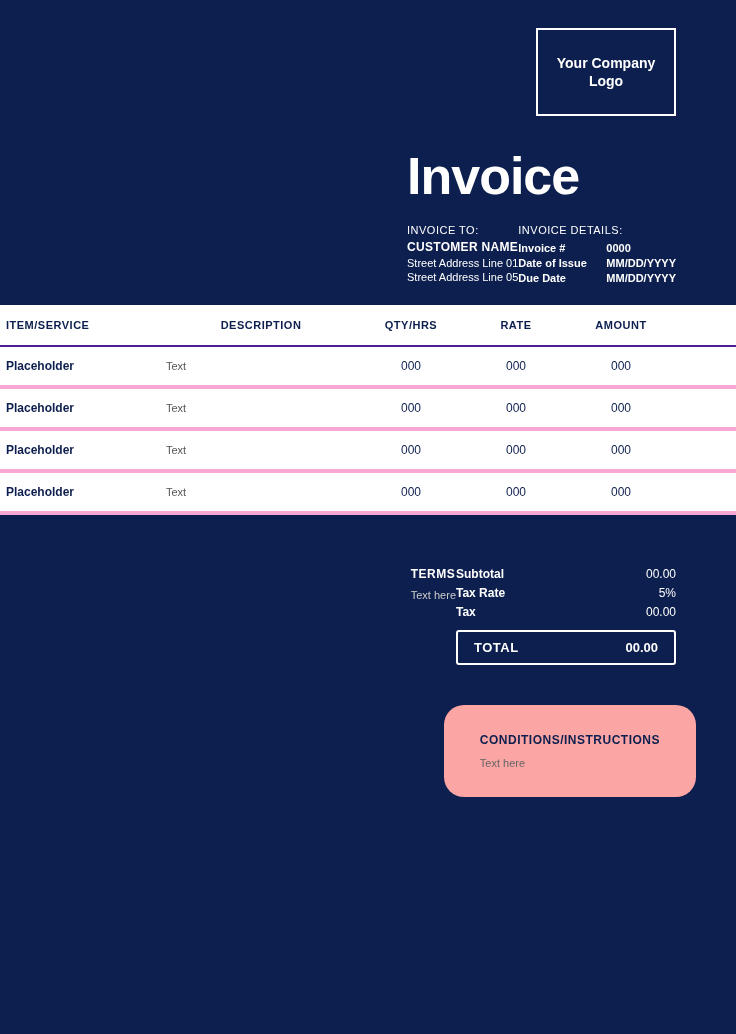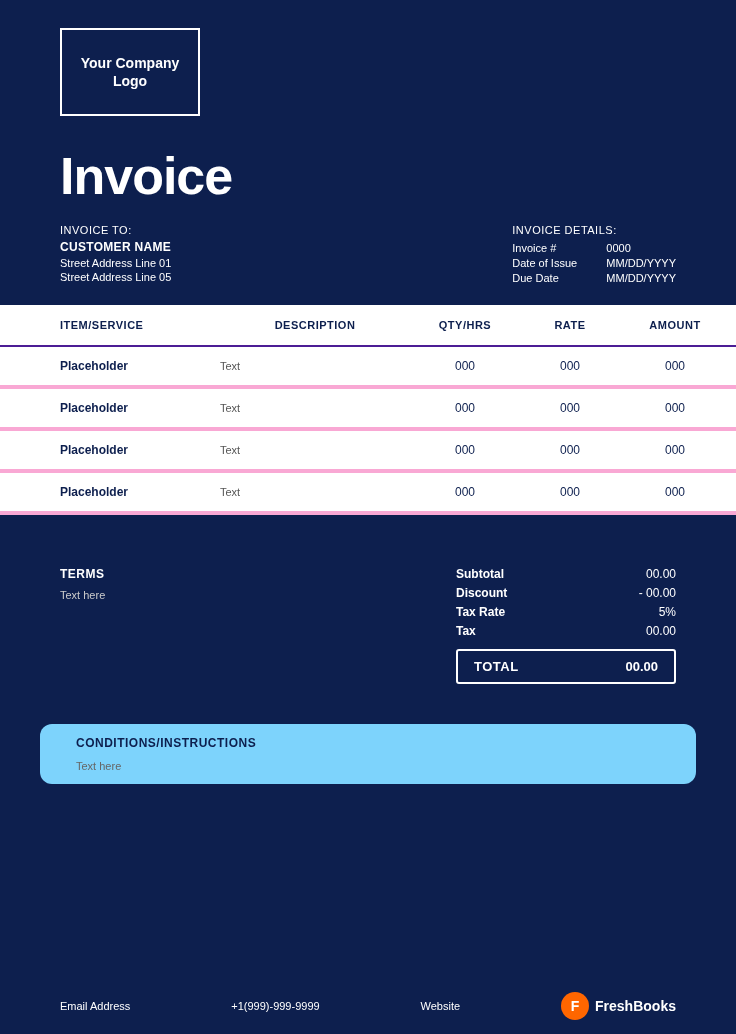--- a/index.html
+++ b/index.html
@@ -10,20 +10,21 @@
       font-family: Arial, Helvetica, sans-serif;
       color: #ffffff;
     }
 
     .page {
       width: 736px;
       min-height: 1034px;
       background-color: #0d1f4e;
       display: flex;
       flex-direction: column;
+      align-items: flex-end;
     }
 
     
     .header {
       padding: 28px 60px 20px 60px;
     }
 
     .logo-box {
       width: 140px;
       height: 88px;
@@ -82,23 +83,24 @@
     .invoice-details-section {}
     .invoice-details-label {
       font-size: 11px;
       font-weight: normal;
       color: #ffffff;
       letter-spacing: 0.5px;
       margin-bottom: 6px;
     }
     .detail-row {
       display: flex;
-      gap: 14px;
+      gap: 8px;
       margin-bottom: 3px;
       font-size: 11px;
+      font-weight: bold;
     }
     .detail-key {
       color: #ffffff;
       min-width: 80px;
     }
     .detail-value {
       color: #ffffff;
     }
 
     
@@ -229,23 +231,23 @@
 
     .total-box-value {
       font-size: 13px;
       font-weight: 600;
       color: #ffffff;
     }
 
     
     .conditions-section {
       margin: 20px 40px;
-      background-color: #7dd3fc;
-      border-radius: 12px;
-      padding: 12px 36px;
+      background-color: #fca5a5;
+      border-radius: 20px;
+      padding: 28px 36px;
       color: #0d1f4e;
     }
 
     .conditions-label {
       font-size: 12px;
       font-weight: 900;
       color: #0d1f4e;
       text-transform: uppercase;
       letter-spacing: 0.5px;
       margin-bottom: 10px;
@@ -395,49 +397,34 @@
         <div class="terms-label">TERMS</div>
         <div class="terms-text">Text here</div>
       </div>
 
       <div class="totals-section">
         <div class="totals-row">
           <span class="totals-key">Subtotal</span>
           <span class="totals-value">00.00</span>
         </div>
         <div class="totals-row">
-          <span class="totals-key">Discount</span>
-          <span class="totals-value">- 00.00</span>
-        </div>
-        <div class="totals-row">
           <span class="totals-key">Tax Rate</span>
           <span class="totals-value">5%</span>
         </div>
         <div class="totals-row">
           <span class="totals-key">Tax</span>
           <span class="totals-value">00.00</span>
         </div>
         <div class="total-box">
           <span class="total-box-key">TOTAL</span>
           <span class="total-box-value">00.00</span>
         </div>
       </div>
     </div>
   </div>
 
   <div class="conditions-section">
     <div class="conditions-label">CONDITIONS/INSTRUCTIONS</div>
     <div class="conditions-text">Text here</div>
   </div>
 
-  <div class="page-footer">
-    <span class="footer-email">Email Address</span>
-    <span class="footer-phone">+1(999)-999-9999</span>
-    <span class="footer-website">Website</span>
-    <div class="freshbooks-branding">
-      <div class="freshbooks-icon">
-        <span>F</span>
-      </div>
-      <span class="freshbooks-text">FreshBooks</span>
-    </div>
-  </div>
 
 </div>
 
 </body></html>

